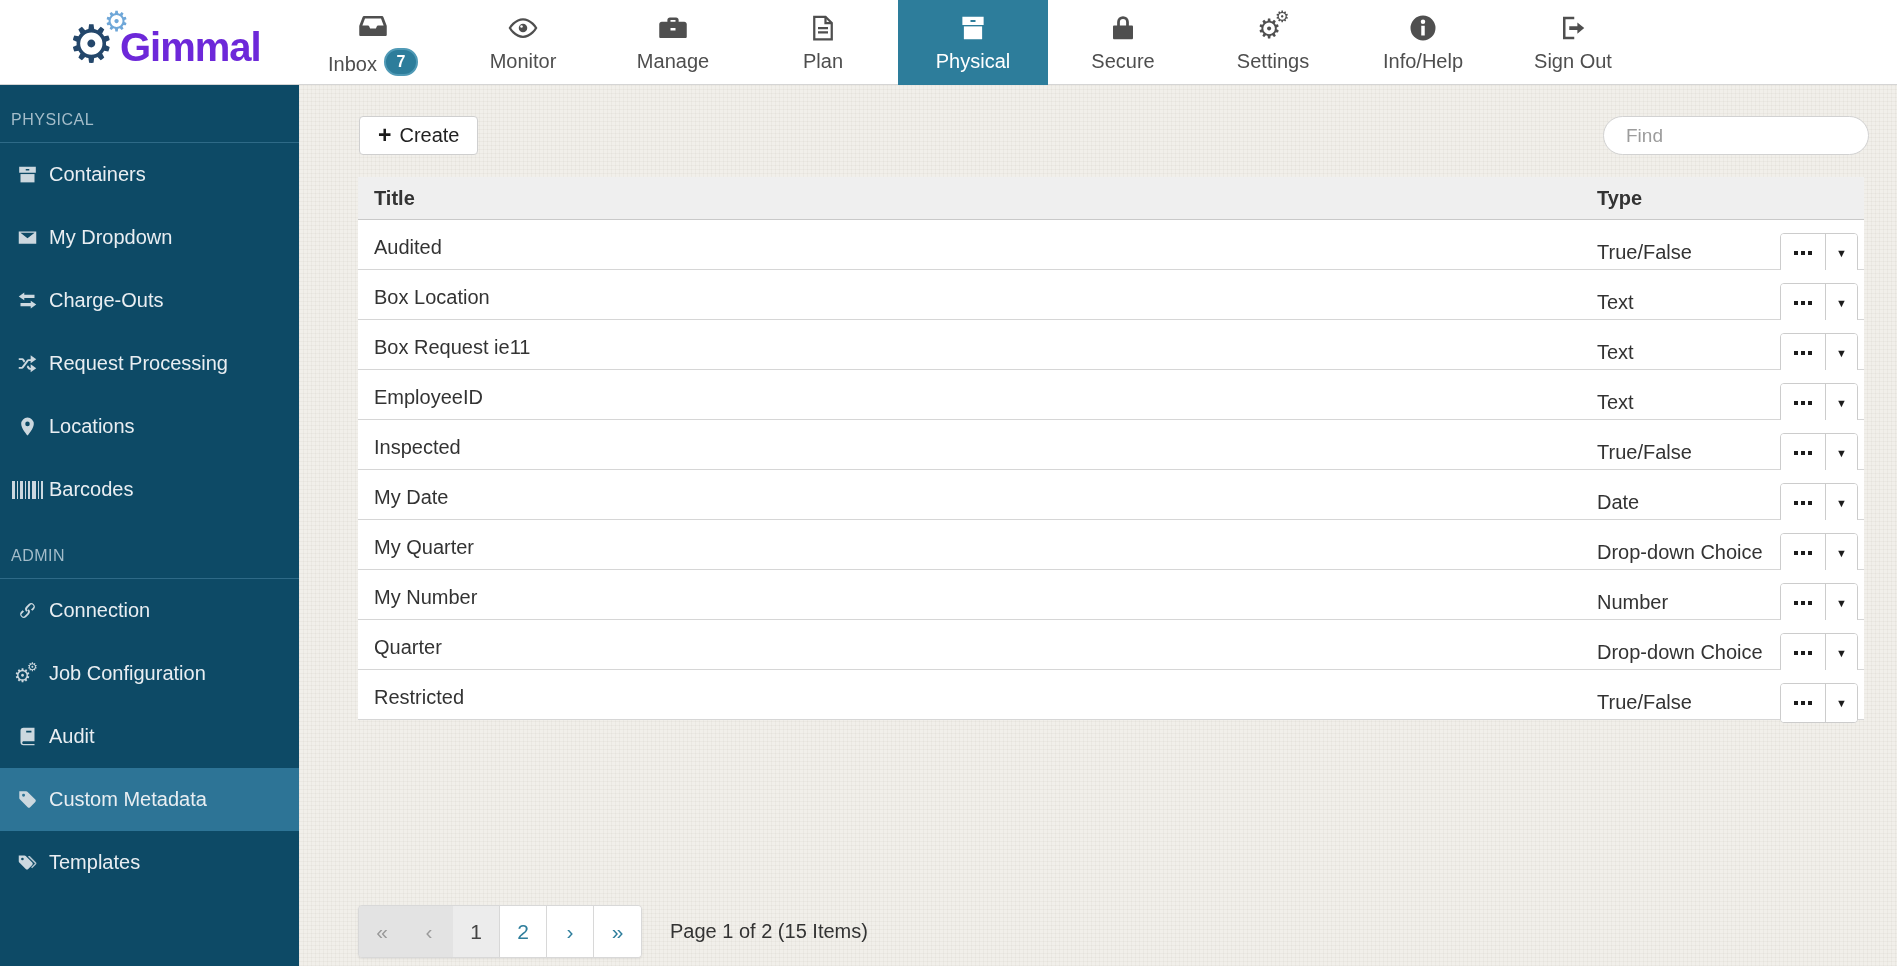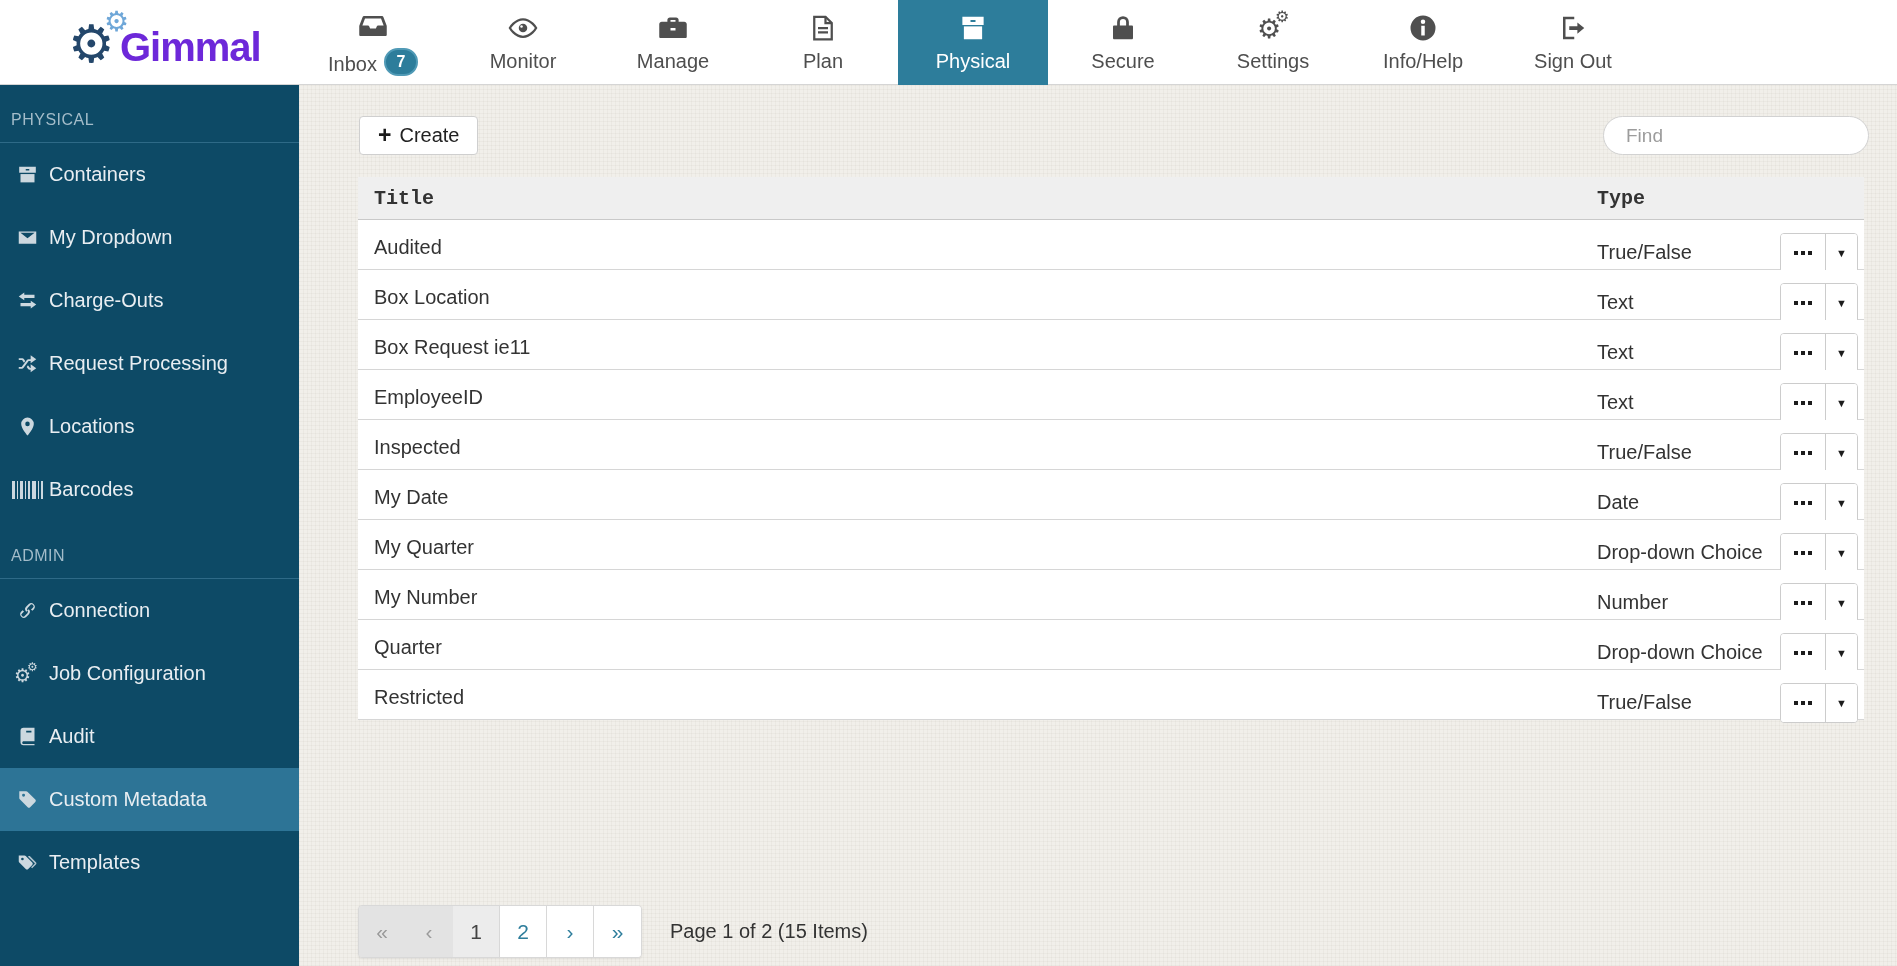--- a/index.html
+++ b/index.html
@@ -58,21 +58,21 @@
     background-color:#f1efea;
     background-image:
       repeating-linear-gradient(0deg, rgba(120,110,90,.05) 0 1px, transparent 1px 4px),
       repeating-linear-gradient(90deg, rgba(120,110,90,.05) 0 1px, transparent 1px 4px);}
   .create-btn{position:absolute;left:60px;top:31px;height:39px;padding:0 18px;background:#fff;border:1px solid #cfcfcf;border-radius:4px;display:flex;align-items:center;gap:8px;font-size:20px;color:#222;cursor:pointer;}
   .create-plus{font-weight:bold;font-size:23px;line-height:23px;color:#1b1b1b;}
   .find-input{position:absolute;right:28px;top:31px;width:266px;height:39px;border:1px solid #d2d2d2;border-radius:20px;padding:0 22px;font-size:19px;color:#444;background:#fff;outline:none;font-family:"Liberation Sans",sans-serif;}
   .find-input::placeholder{color:#9c9c9c;}
 
   .table{position:absolute;left:59px;top:92px;width:1506px;}
-  .t-header{display:grid;grid-template-columns:1239px auto;height:43px;background:#efefef;border-bottom:1px solid #c9c9c9;align-items:center;font-family:Liberation Mono, monospace;}
+  .t-header{display:grid;grid-template-columns:1239px auto;height:43px;background:#efefef;border-bottom:1px solid #c9c9c9;align-items:center;}
   .t-header .col-title{padding-left:16px;font-size:20px;font-weight:bold;color:#333;}
   .t-header .col-type{font-size:20px;font-weight:bold;color:#333;}
   .t-row{position:relative;display:grid;grid-template-columns:1239px auto;height:50px;background:#fff;border-bottom:1px solid var(--row-border);}
   .t-row .cell-title{padding:16px 0 0 16px;font-size:20px;color:#333;}
   .t-row .cell-type{padding-top:21px;font-size:20px;color:#333;}
   .row-actions{position:absolute;right:6px;top:13px;display:flex;height:40px;border:1px solid #ccc;border-radius:4px;background:#fff;overflow:hidden;}
   .btn-more{width:45px;display:flex;align-items:center;justify-content:center;gap:3px;border:none;background:#fff;border-right:1px solid #ccc;cursor:pointer;}
   .btn-more i{display:block;width:4px;height:4px;background:#1c1c1c;}
   .btn-caret{width:31px;display:flex;align-items:center;justify-content:center;border:none;background:#fff;font-size:11px;color:#1c1c1c;cursor:pointer;}
 

